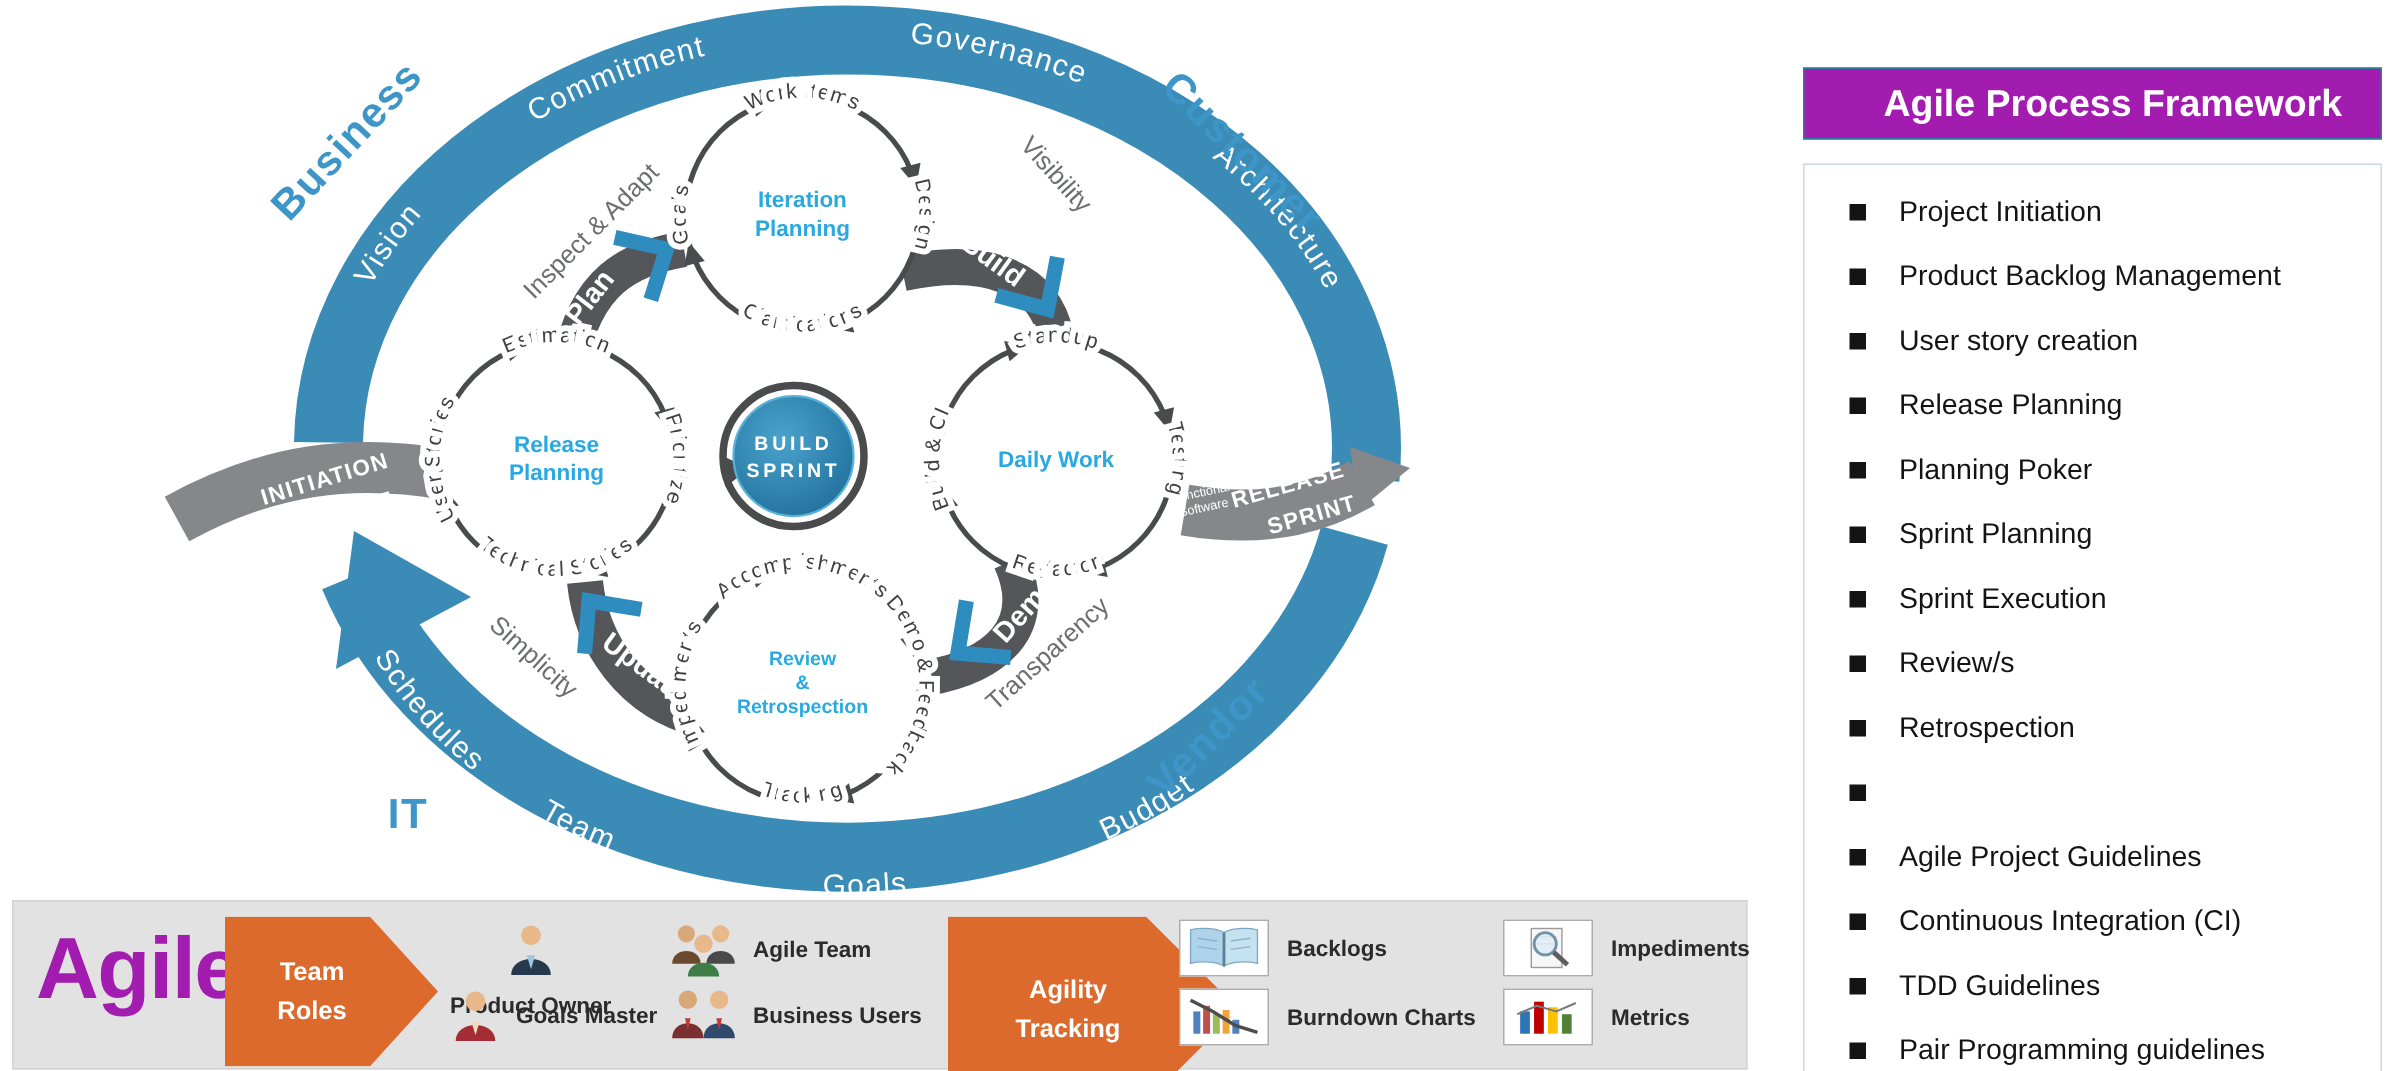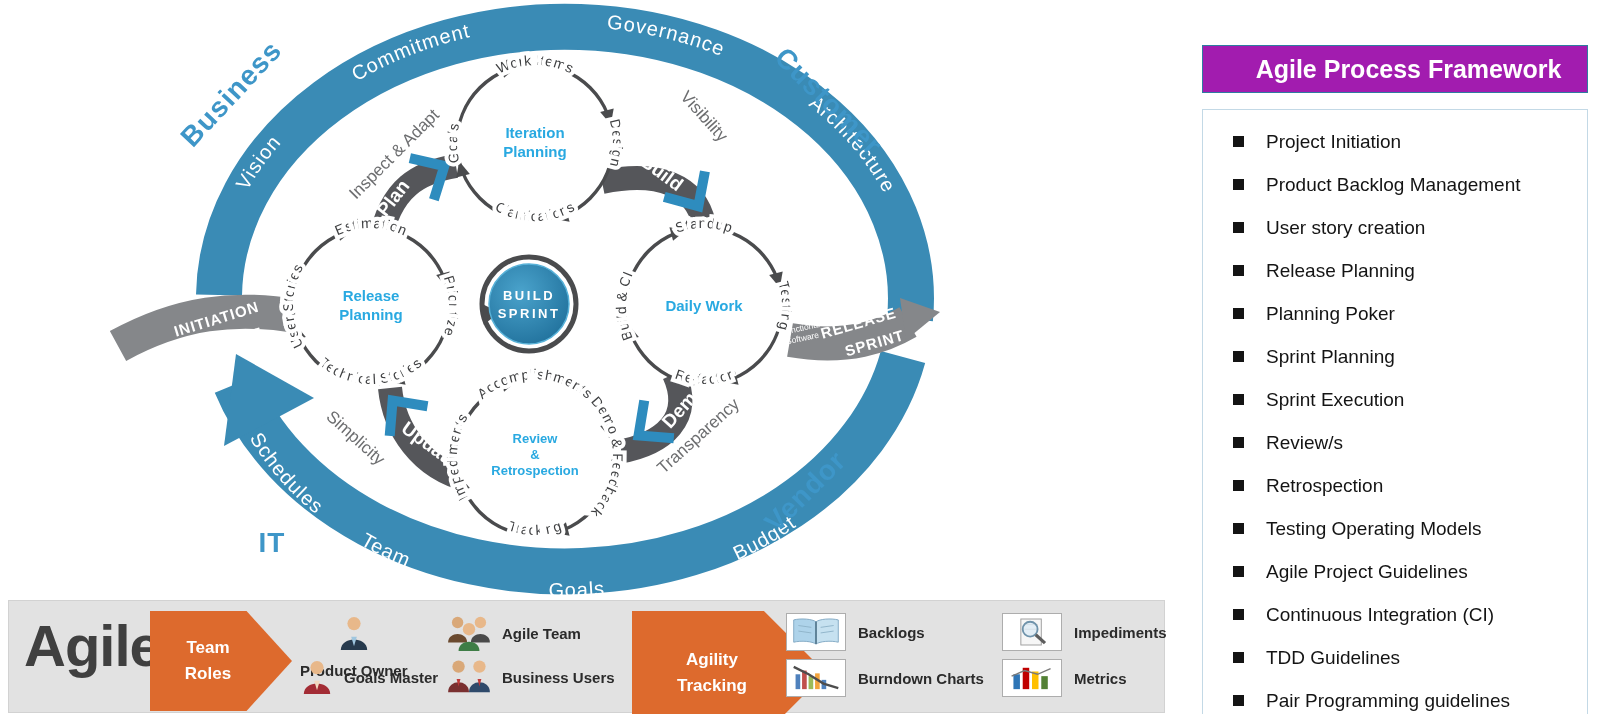--- a/index.html
+++ b/index.html
@@ -18,21 +18,21 @@
   .flow-label{fill:#ffffff;font-size:19px;font-weight:bold;text-anchor:middle;}
   .chev{fill:none;stroke:#2e8cbe;stroke-width:10;}
   .sprint{fill:none;stroke:#85878a;stroke-width:34;}
   .sprint-head{fill:#85878a;}
   .sprint-label{fill:#ffffff;font-size:15px;font-weight:bold;text-anchor:middle;letter-spacing:1px;}
   .sprint-small{fill:#ffffff;font-size:8.5px;text-anchor:middle;}
   .bs-text{fill:#ffffff;font-size:13px;font-weight:bold;letter-spacing:2.5px;text-anchor:middle;}
   
   .footer-bar{position:absolute;left:8px;top:600px;width:1157px;height:113px;background:#e2e2e2;
               border:1px solid #d2d2d2;box-sizing:border-box;}
-  .logo{position:absolute;left:24px;top:612px;font-size:58px;font-weight:bold;color:#404040;letter-spacing:-1px;}
+  .logo{position:absolute;left:24px;top:612px;font-size:58px;font-weight:bold;color:#a21caf;letter-spacing:-1px;}
   .orange-arrow{position:absolute;background:#dd6a2d;display:flex;flex-direction:column;
                 align-items:center;justify-content:center;color:#fff;font-weight:bold;font-size:17px;
                 clip-path:polygon(0 0,68% 0,100% 50%,68% 100%,0 100%);line-height:1.55;}
   .arrow-team{left:150px;top:611px;width:116px;height:100px;padding-right:26px;}
   .arrow-agility{left:632px;top:611px;width:160px;height:124px;padding-right:34px;}
   .role-item{position:absolute;display:flex;align-items:center;gap:10px;}
   .role-label,.track-label{font-size:15px;font-weight:bold;color:#2b2b2b;white-space:nowrap;}
   .track-box{width:58px;height:36px;background:#ffffff;border:1px solid #adadad;display:flex;
              align-items:center;justify-content:center;}
   .track-item{position:absolute;display:flex;align-items:center;gap:12px;}
@@ -316,21 +316,20 @@
       <div class="fw-item">
           <span class="fw-bullet"></span>
           <span class="fw-text">Review/s</span>
         </div>
       <div class="fw-item">
           <span class="fw-bullet"></span>
           <span class="fw-text">Retrospection</span>
         </div>
       <div class="fw-item">
           <span class="fw-bullet"></span>
-          <span class="fw-text">Testing Operating Models</span>
         </div>
       <div class="fw-item">
           <span class="fw-bullet"></span>
           <span class="fw-text">Agile Project Guidelines</span>
         </div>
       <div class="fw-item">
           <span class="fw-bullet"></span>
           <span class="fw-text">Continuous Integration (CI)</span>
         </div>
       <div class="fw-item">

